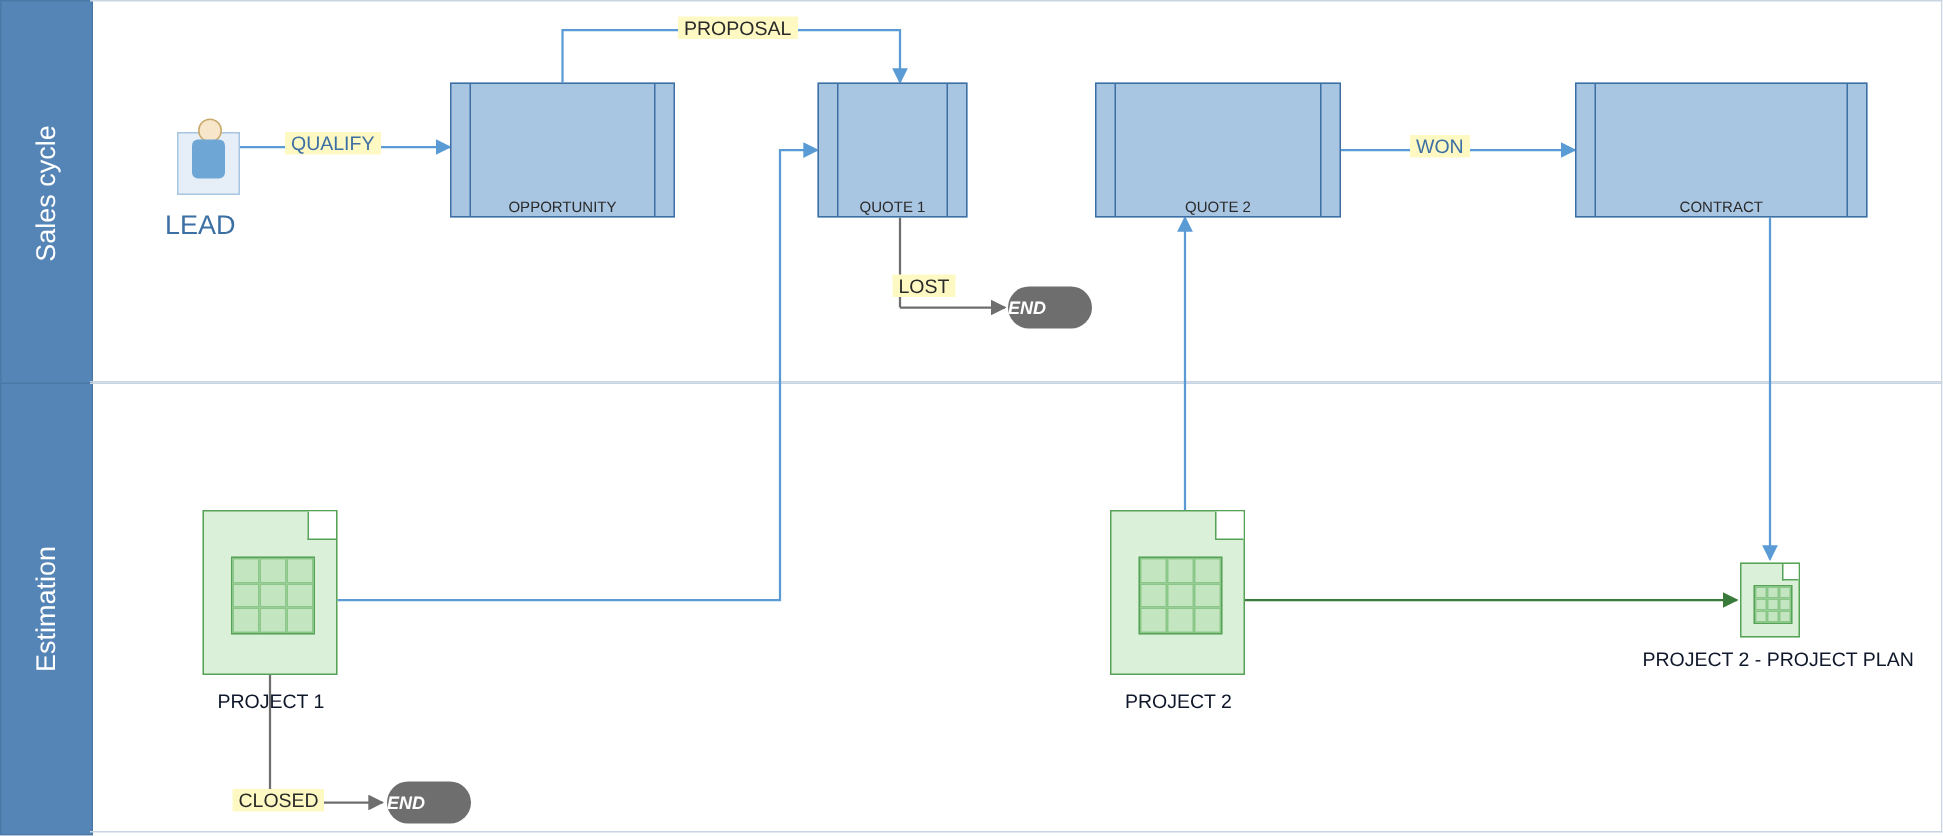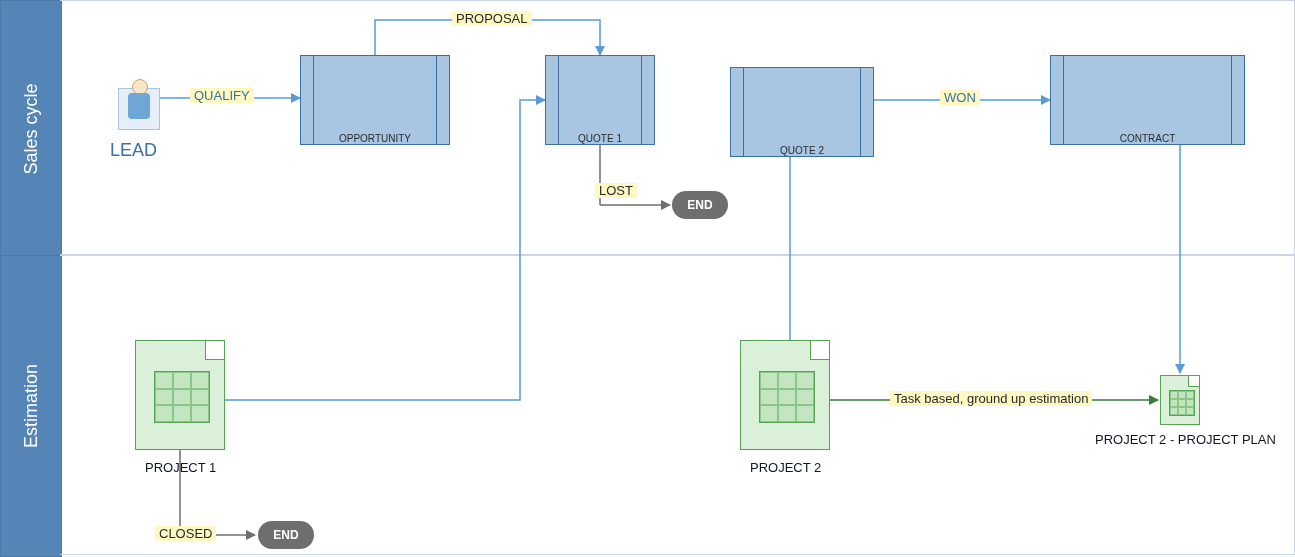--- a/index.html
+++ b/index.html
@@ -18,21 +18,21 @@
     padding-top:6px;font-size:10px;color:#2a2a2a;box-sizing:border-box;
   }
   .proc::before,.proc::after{
     content:"";position:absolute;top:0;bottom:0;width:0;border-left:1px solid #3c6fa3;
   }
   .proc::before{left:12px;}
   .proc::after{right:12px;}
   
   .endpill{
     position:absolute;width:56px;height:28px;border-radius:14px;background:#6e6e6e;
-    color:#fff;font-size:12px;font-weight:bold;display:flex;align-items:center;justify-content:center;
+    color:#fff;font-size:12px;font-weight:bold;display:flex;align-items:center;font-style:italic;
   }
   
   .doc{
     position:absolute;border:1px solid #56a256;background:#daf0d8;box-sizing:border-box;
   }
   .doc .fold{
     position:absolute;top:0;right:0;width:18px;height:18px;background:#fff;border-left:1px solid #56a256;border-bottom:1px solid #56a256;
   }
   .doc .sheet{
     position:absolute;border:1px solid #56a256;background:#c3e6c0;
@@ -102,24 +102,24 @@
 
   <div class="leadbox" style="top:88px;left:118px;">
     <div class="head"></div>
       <div class="body"></div>
   </div>
   <div class="leadtext" style="top:140px;left:110px;">LEAD</div>
 
   <div class="proc" style="top:55px;left:300px;width:150px;">
     <span>OPPORTUNITY</span>
   </div>
-  <div class="proc" style="top:55px;left:545px;width:110px;">
+  <div class="proc" style="top:55px;left:545px;width:100px;">
     <span>QUOTE 1</span>
   </div>
-  <div class="proc" style="top:55px;left:730px;width:144px;margin-top:12px;">
+  <div class="proc" style="top:55px;left:730px;width:164px;">
     <span>QUOTE 2</span>
   </div>
   <div class="proc" style="top:55px;left:1050px;width:195px;">
     <span>CONTRACT</span>
   </div>
 
   <div class="endpill" style="top:191px;left:672px;">
     <span>END</span>
   </div>
   <div class="endpill" style="top:521px;left:258px;">
@@ -172,15 +172,14 @@
         <div></div>
     </div>
   </div>
   <div class="doclabel" style="top:432px;left:1095px;">PROJECT 2 - PROJECT PLAN</div>
 
   <div class="elabel" style="top:88px;left:190px;color:#3c6fa3;">QUALIFY</div>
   <div class="elabel" style="top:11px;left:452px;">PROPOSAL</div>
   <div class="elabel" style="top:183px;left:595px;">LOST</div>
   <div class="elabel" style="top:90px;left:940px;color:#3c6fa3;">WON</div>
   <div class="elabel" style="top:526px;left:155px;">CLOSED</div>
-  <div class="elabel" style="top:391px;left:890px;">Task based, ground up estimation</div>
 
 </div>
 
 </body></html>

